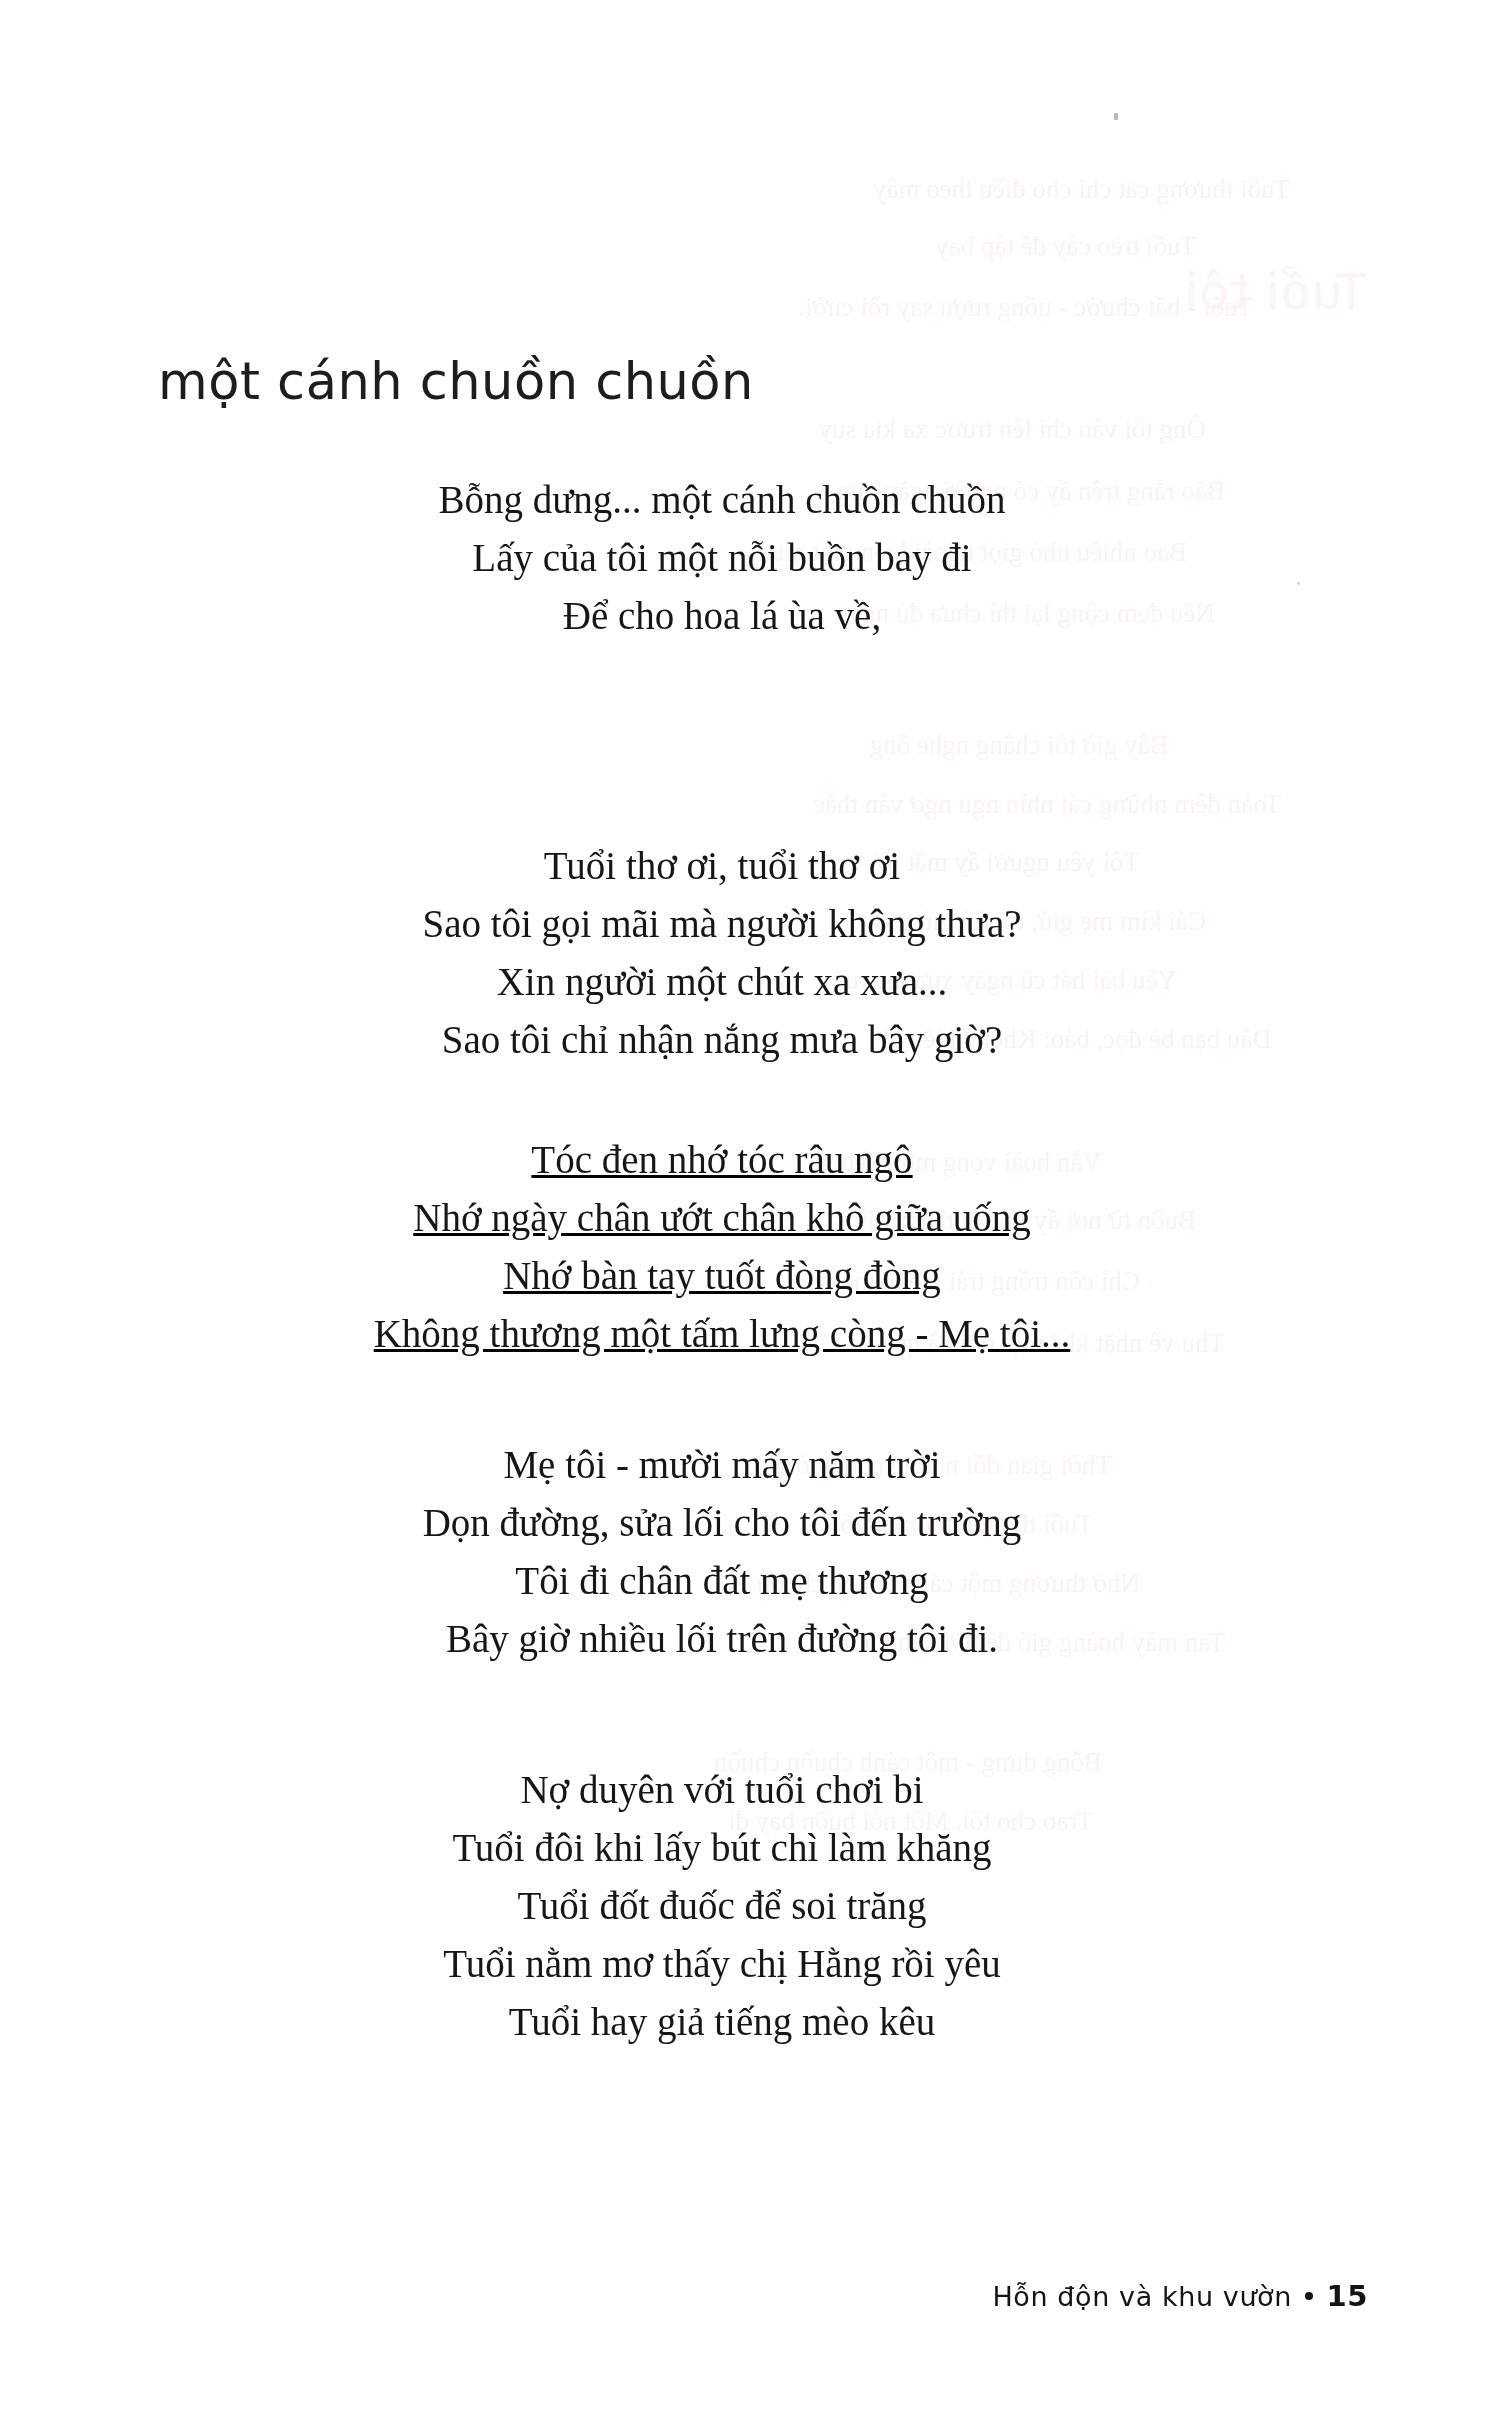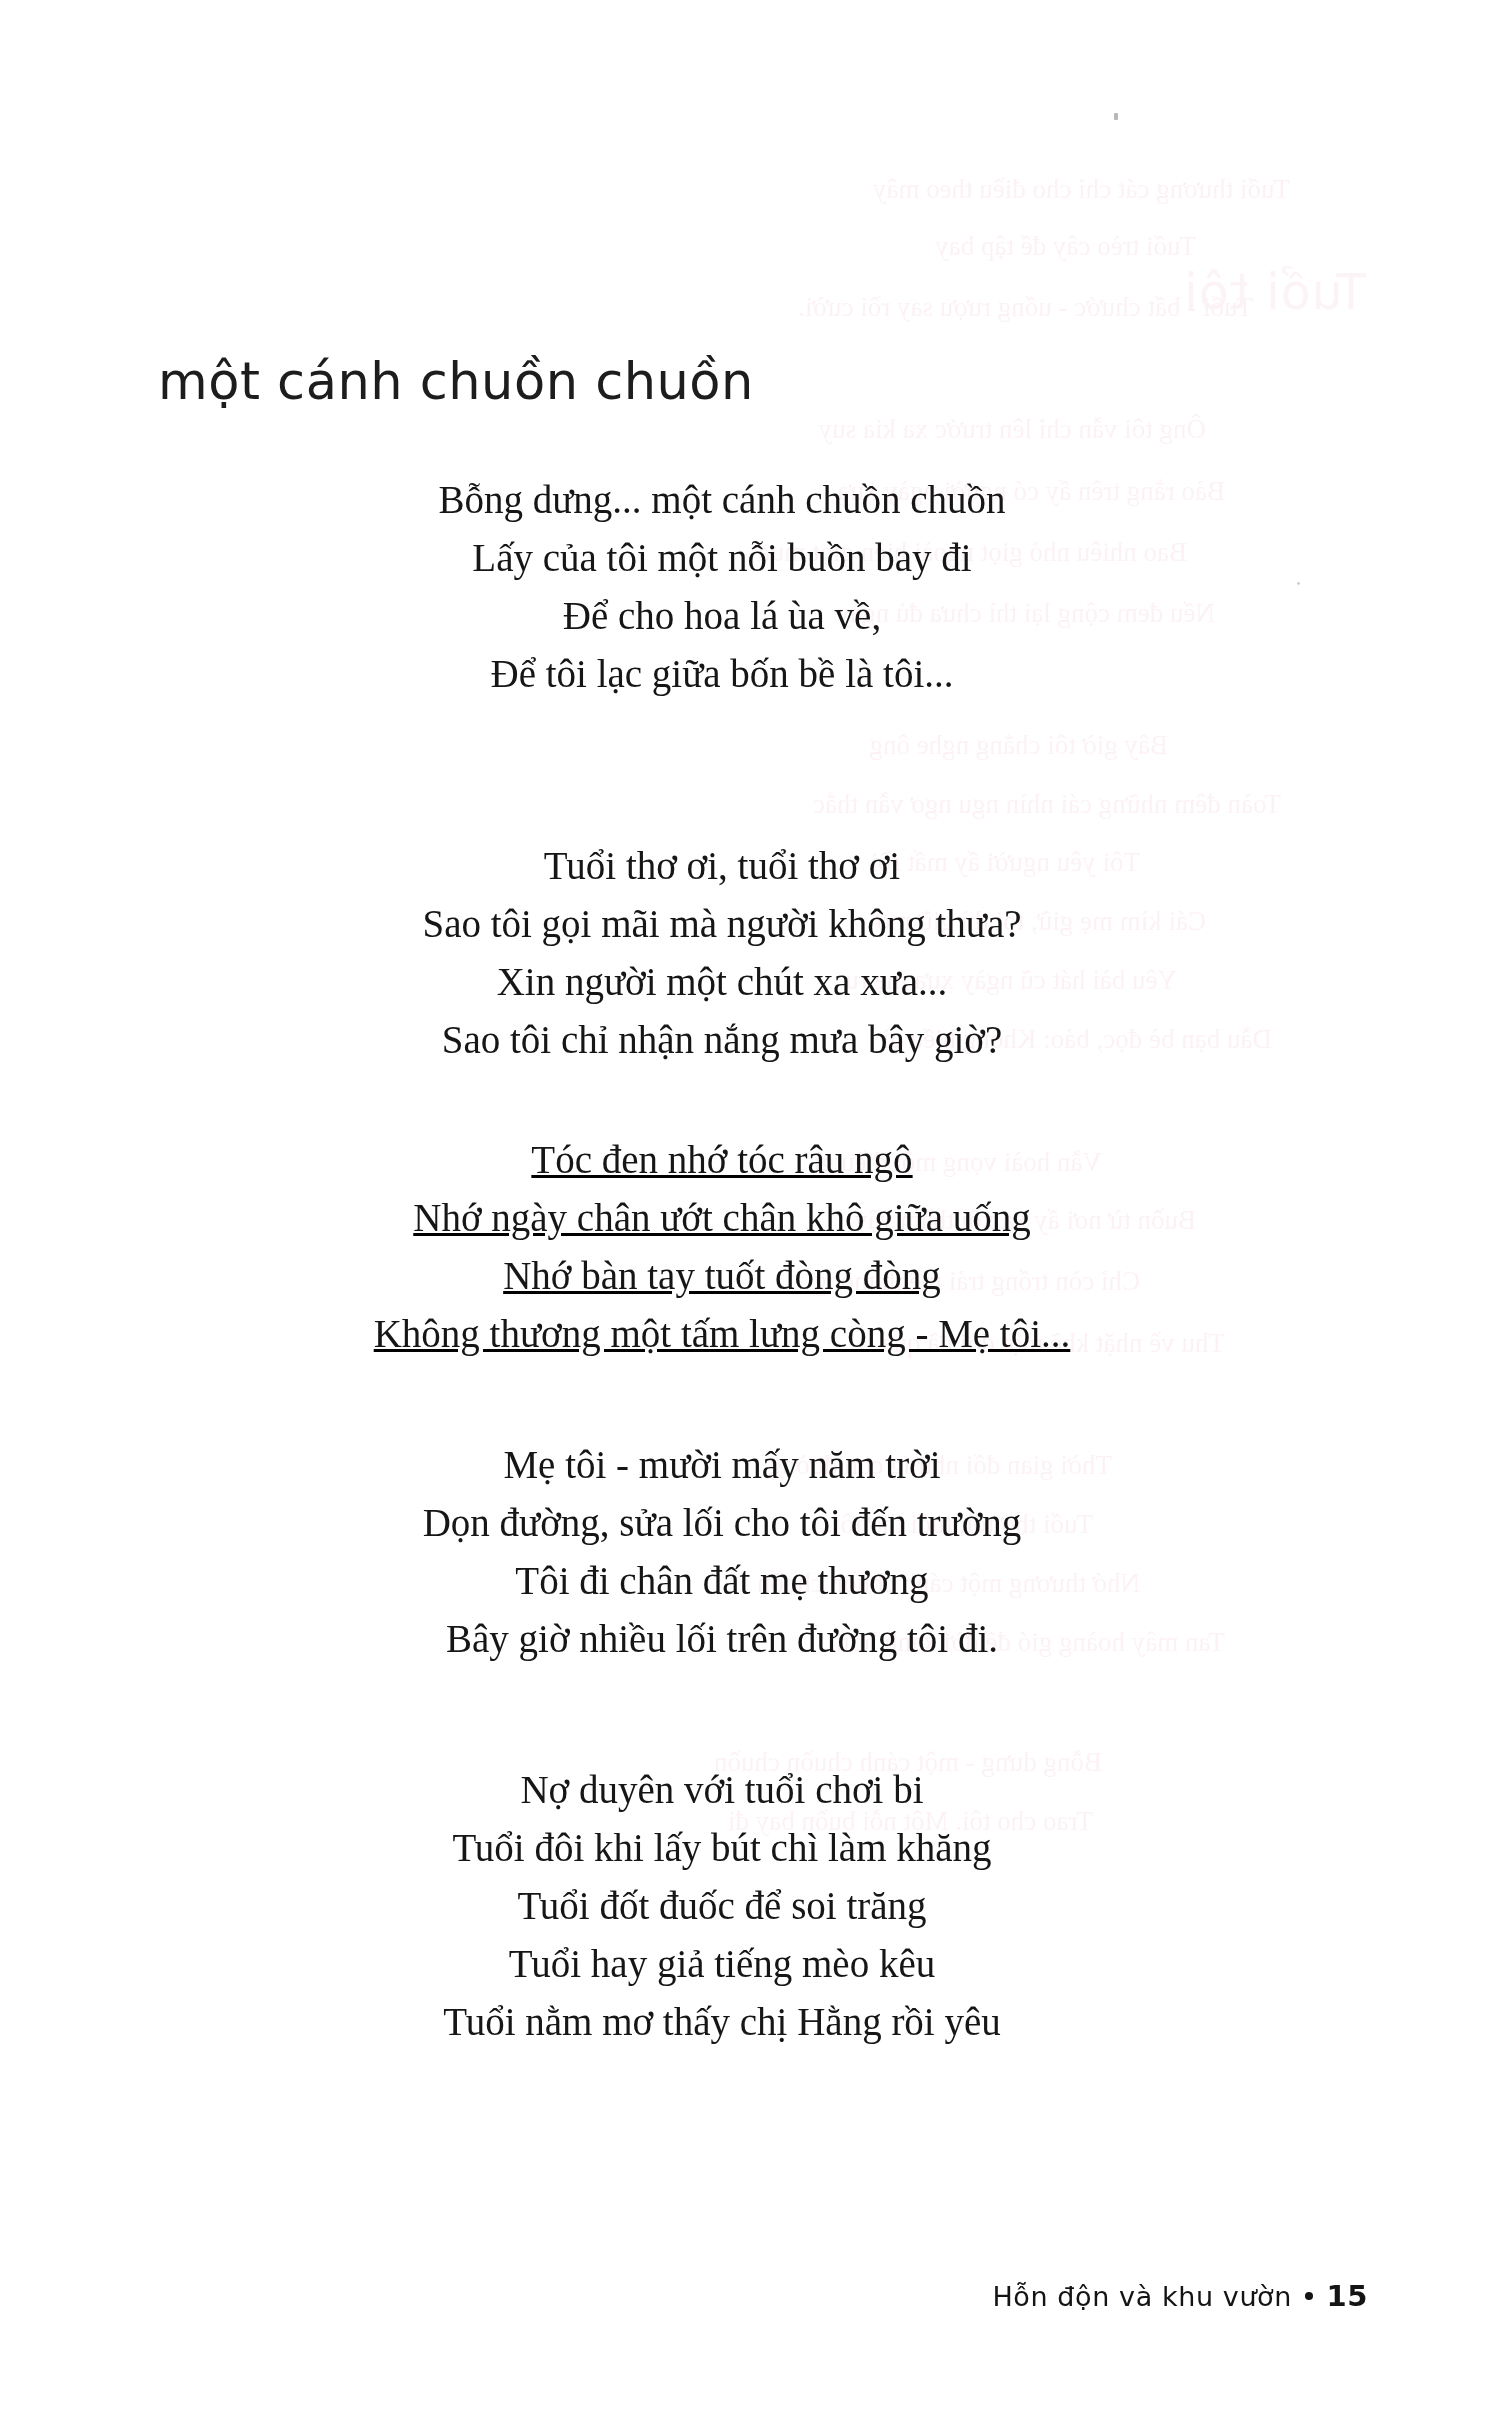--- a/index.html
+++ b/index.html
@@ -148,21 +148,20 @@
 
   <div class="speck"></div>
   <div class="speck2"></div>
 
   <h1 class="poem-title">một cánh chuồn chuồn</h1>
 
   <div class="stanza" style="top:471px;">
     <div class="ln">Bỗng dưng... một cánh chuồn chuồn</div>
     <div class="ln">Lấy của tôi một nỗi buồn bay đi</div>
     <div class="ln">Để cho hoa lá ùa về,</div>
-    <div class="ln">Để tôi lạc giữa bốn bề là tôi...</div>
   </div>
 
   <div class="stanza" style="top:791px;margin-top:46px;">
     <div class="ln">Tuổi thơ ơi, tuổi thơ ơi</div>
     <div class="ln">Sao tôi gọi mãi mà người không thưa?</div>
     <div class="ln">Xin người một chút xa xưa...</div>
     <div class="ln">Sao tôi chỉ nhận nắng mưa bây giờ?</div>
   </div>
 
   <div class="stanza" style="top:1131px;text-decoration:underline;">
@@ -176,22 +175,22 @@
     <div class="ln">Mẹ tôi - mười mấy năm trời</div>
     <div class="ln">Dọn đường, sửa lối cho tôi đến trường</div>
     <div class="ln">Tôi đi chân đất mẹ thương</div>
     <div class="ln">Bây giờ nhiều lối trên đường tôi đi.</div>
   </div>
 
   <div class="stanza" style="top:1761px;">
     <div class="ln">Nợ duyên với tuổi chơi bi</div>
     <div class="ln">Tuổi đôi khi lấy bút chì làm khăng</div>
     <div class="ln">Tuổi đốt đuốc để soi trăng</div>
+    <div class="ln">Tuổi nằm mơ thấy chị Hằng rồi yêu</div>
     <div class="ln">Tuổi hay giả tiếng mèo kêu</div>
-    <div class="ln">Tuổi nằm mơ thấy chị Hằng rồi yêu</div>
   </div>
 
   <div class="footer">
     <span>Hỗn độn và khu vườn</span>
     <span class="dot"></span>
     <span class="pnum">15</span>
   </div>
 
 </div>
 

